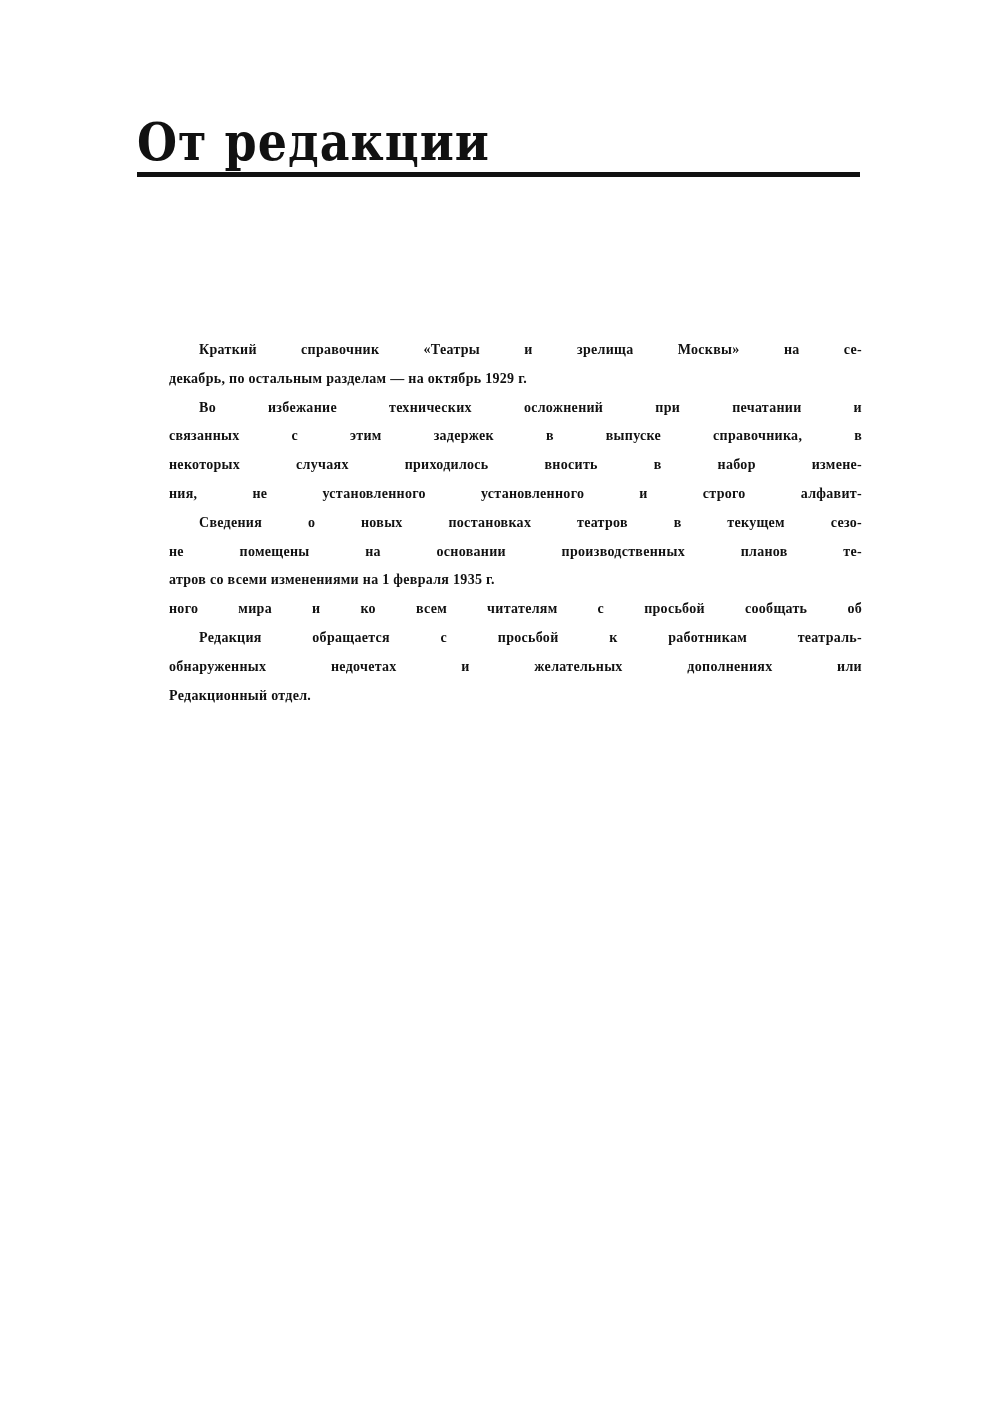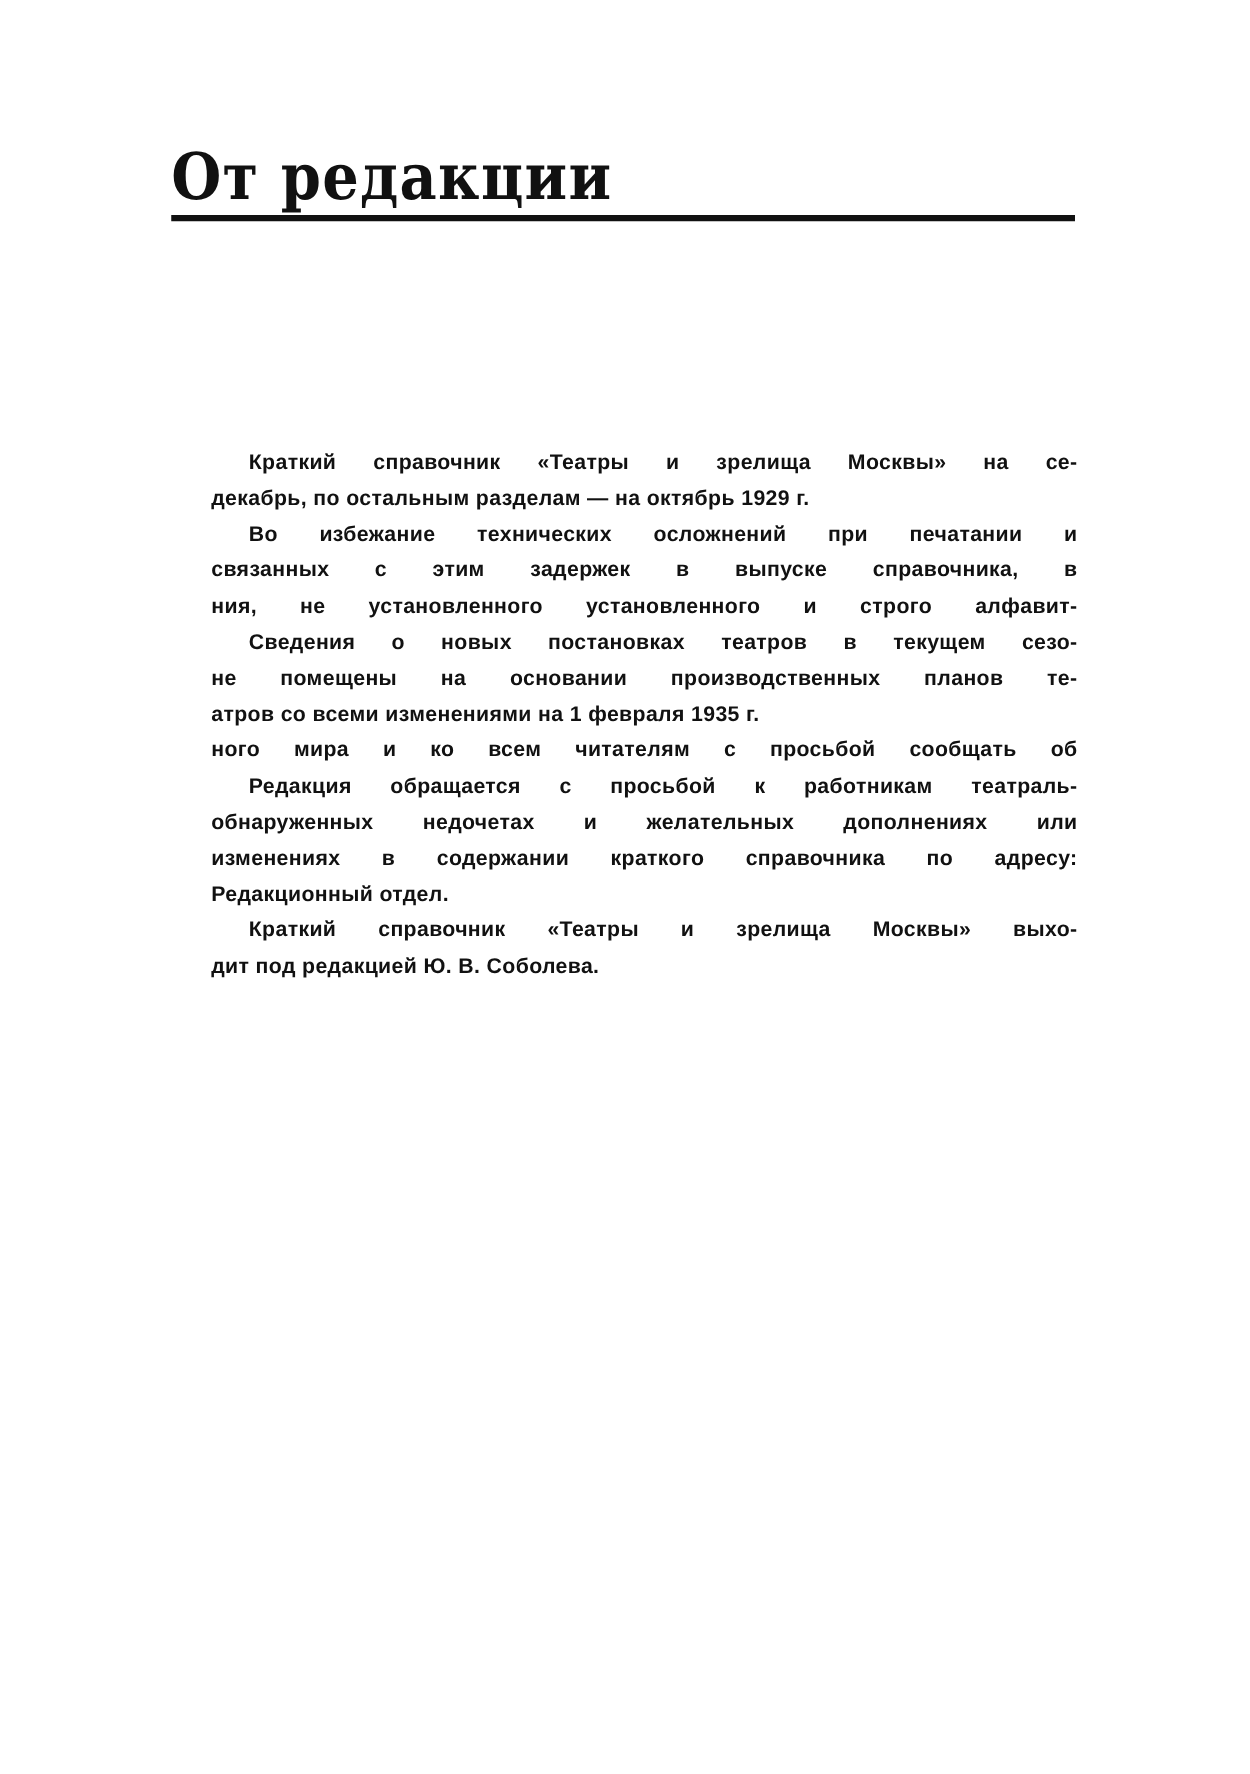--- a/index.html
+++ b/index.html
@@ -31,25 +31,25 @@
       position: absolute;
       left: 137px;
       top: 172px;
       width: 723px;
       height: 5px;
       background: #111111;
     }
     .body-text {
       position: absolute;
       left: 139px;
-      top: 356px;
+      top: 336px;
       width: 723px;
-      font-family: Liberation Sans, sans-serif;
+      font-family: Liberation Serif, serif;
       font-weight: bold;
-      font-size: 17px;
+      font-size: 14px;
       line-height: 28.8px;
       letter-spacing: 0.3px;
     }
     .para {
       margin: 0;
       text-indent: 30px;
       text-align: justify;
       text-align-last: left;
     }
     .line {
@@ -72,31 +72,27 @@
 <div class="title-rule"></div>
 
 <div class="body-text">
   <p class="para">
     <span class="line first">Краткий справочник «Театры и зрелища Москвы» на се-</span>
     <span class="line last">декабрь, по остальным разделам — на  октябрь 1929 г.</span>
   </p>
   <p class="para">
     <span class="line first">Во избежание технических осложнений при печатании и</span>
     <span class="line">связанных с этим задержек в выпуске  справочника, в</span>
+    <span class="line">некоторых случаях приходилось вносить в набор измене-</span>
     <span class="line">ния, не установленного установленного и строго алфавит-</span>
   </p>
   <p class="para">
     <span class="line first">Сведения о новых постановках театров в текущем сезо-</span>
     <span class="line">не помещены на основании производственных планов те-</span>
     <span class="line last">атров со всеми изменениями на 1 февраля 1935 г.</span>
   </p>
   <p class="para">
     <span class="line">ного мира и ко всем читателям  с просьбой сообщать об</span>
     <span class="line first">Редакция обращается с просьбой к работникам театраль-</span>
     <span class="line">обнаруженных недочетах и желательных дополнениях или</span>
-    <span class="line">изменениях в содержании краткого справочника по адресу:</span>
     <span class="line last">Редакционный отдел.</span>
-  </p>
-  <p class="para">
-    <span class="line first">Краткий справочник «Театры и зрелища Москвы» выхо-</span>
-    <span class="line last">дит под редакцией Ю. В. Соболева.</span>
   </p>
 </div>
 
 </body></html>

